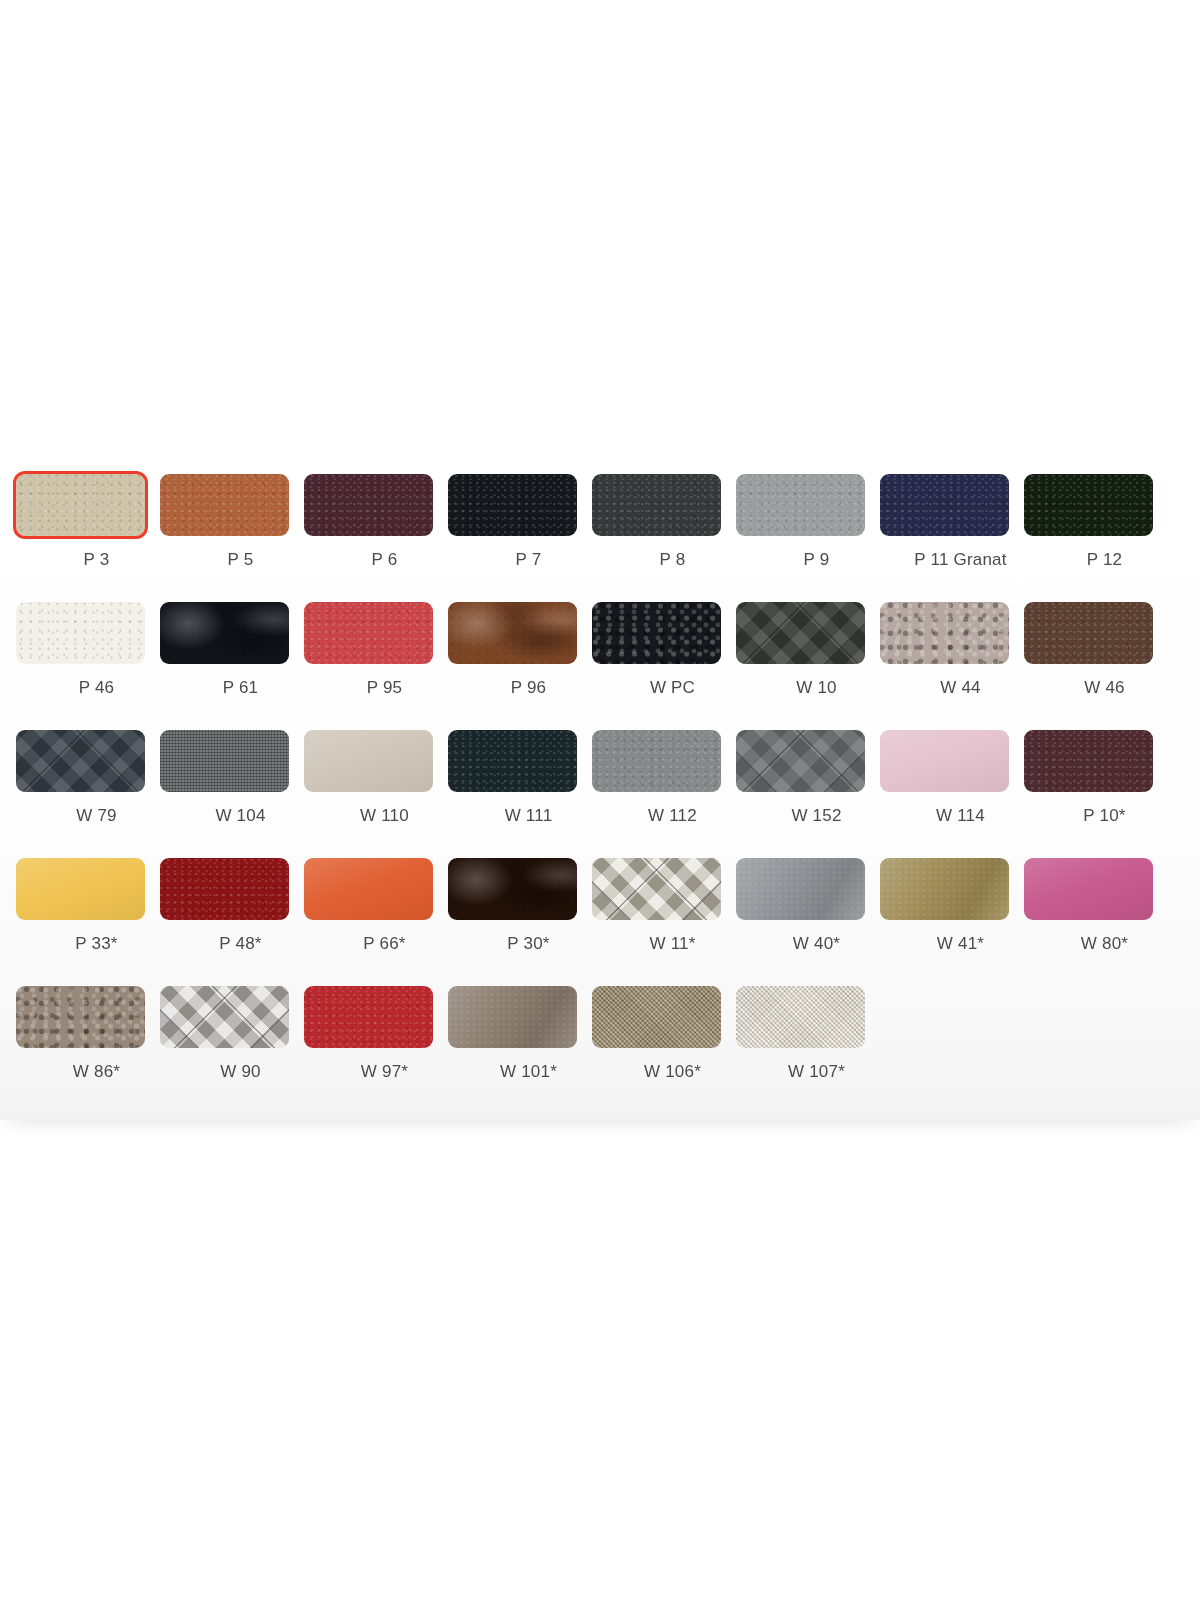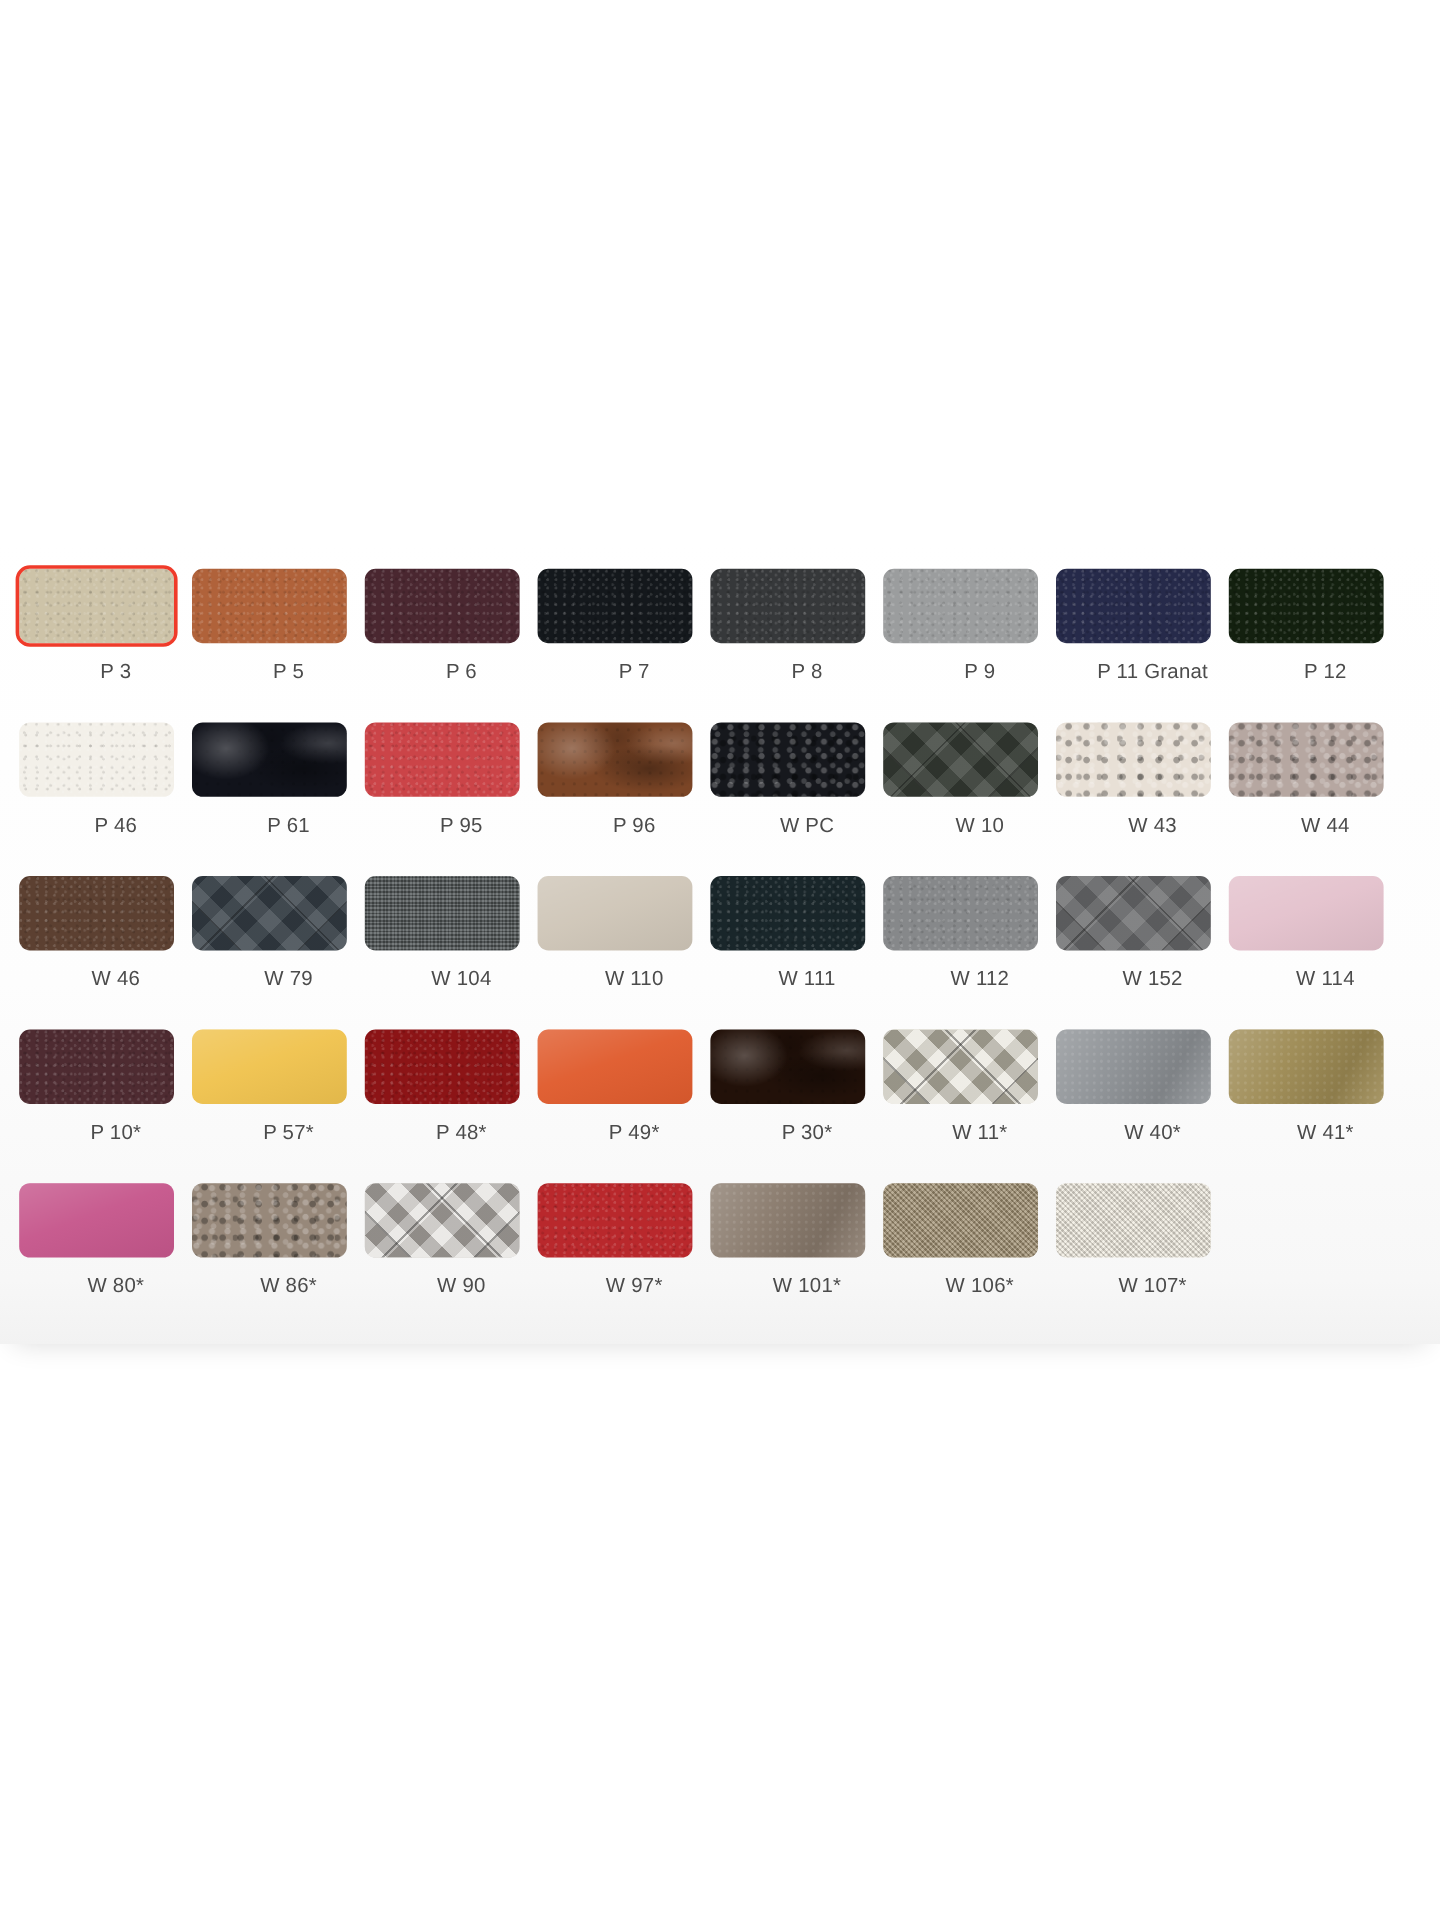--- a/index.html
+++ b/index.html
@@ -243,26 +243,20 @@
       </div>
       <div class="swatch-label">W PC</div>
     </div>
     <div class="swatch-cell" style="--sel: #ef3b2a;">
       <div class="swatch-tile" style="background: rgb(52, 58, 51);">
         <div class="tex tex-quilt"></div>
       </div>
       <div class="swatch-label">W 10</div>
     </div>
     <div class="swatch-cell" style="--sel: #ef3b2a;">
-      <div class="swatch-tile" style="background: rgb(232, 224, 214);">
-        <div class="tex tex-pebble"></div>
-      </div>
-      <div class="swatch-label">W 43</div>
-    </div>
-    <div class="swatch-cell" style="--sel: #ef3b2a;">
       <div class="swatch-tile" style="background: rgb(182, 167, 161);">
         <div class="tex tex-pebble"></div>
       </div>
       <div class="swatch-label">W 44</div>
     </div>
     <div class="swatch-cell" style="--sel: #ef3b2a;">
       <div class="swatch-tile" style="background: rgb(92, 64, 49);">
         <div class="tex tex-grain"></div>
       </div>
       <div class="swatch-label">W 46</div>
@@ -312,33 +306,33 @@
     <div class="swatch-cell" style="--sel: #ef3b2a;">
       <div class="swatch-tile" style="background: rgb(78, 43, 49);">
         <div class="tex tex-grain"></div>
       </div>
       <div class="swatch-label">P 10*</div>
     </div>
     <div class="swatch-cell" style="--sel: #ef3b2a;">
       <div class="swatch-tile" style="background: rgb(240, 195, 79);">
         <div class="tex tex-smooth"></div>
       </div>
-      <div class="swatch-label">P 57*</div>
+      <div class="swatch-label">P 33*</div>
     </div>
     <div class="swatch-cell" style="--sel: #ef3b2a;">
       <div class="swatch-tile" style="background: rgb(140, 20, 22);">
         <div class="tex tex-grain"></div>
       </div>
       <div class="swatch-label">P 48*</div>
     </div>
     <div class="swatch-cell" style="--sel: #ef3b2a;">
       <div class="swatch-tile" style="background: rgb(224, 92, 46);">
         <div class="tex tex-smooth"></div>
       </div>
-      <div class="swatch-label">P 49*</div>
+      <div class="swatch-label">P 66*</div>
     </div>
     <div class="swatch-cell" style="--sel: #ef3b2a;">
       <div class="swatch-tile" style="background: rgb(34, 17, 9);">
         <div class="tex tex-distressed"></div>
       </div>
       <div class="swatch-label">P 30*</div>
     </div>
     <div class="swatch-cell" style="--sel: #ef3b2a;">
       <div class="swatch-tile" style="background: rgb(210, 205, 188);">
         <div class="tex tex-quilt-soft"></div>

